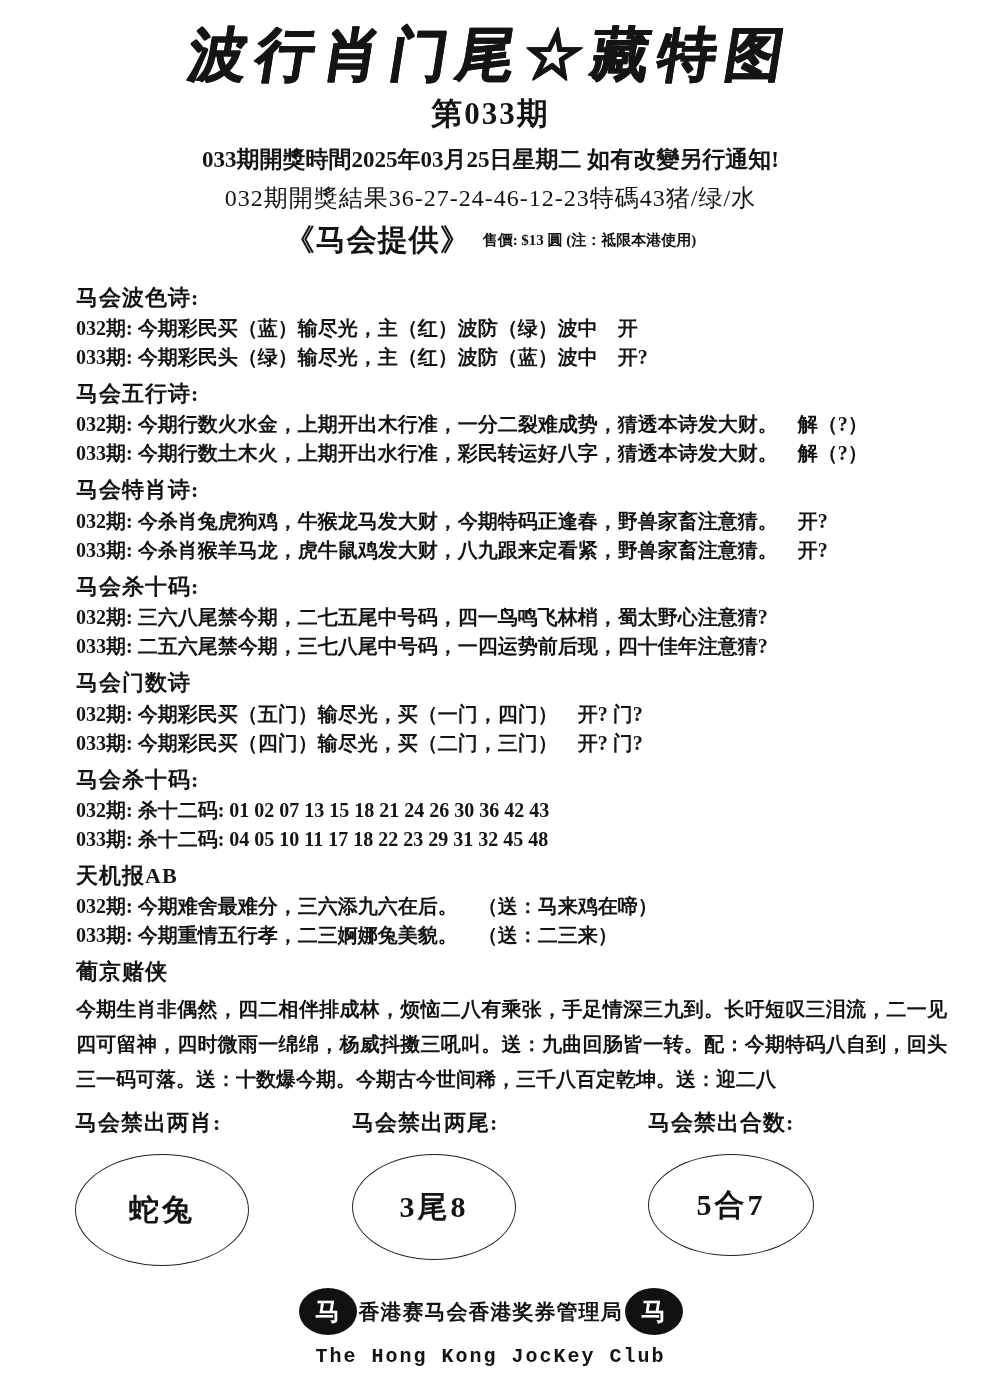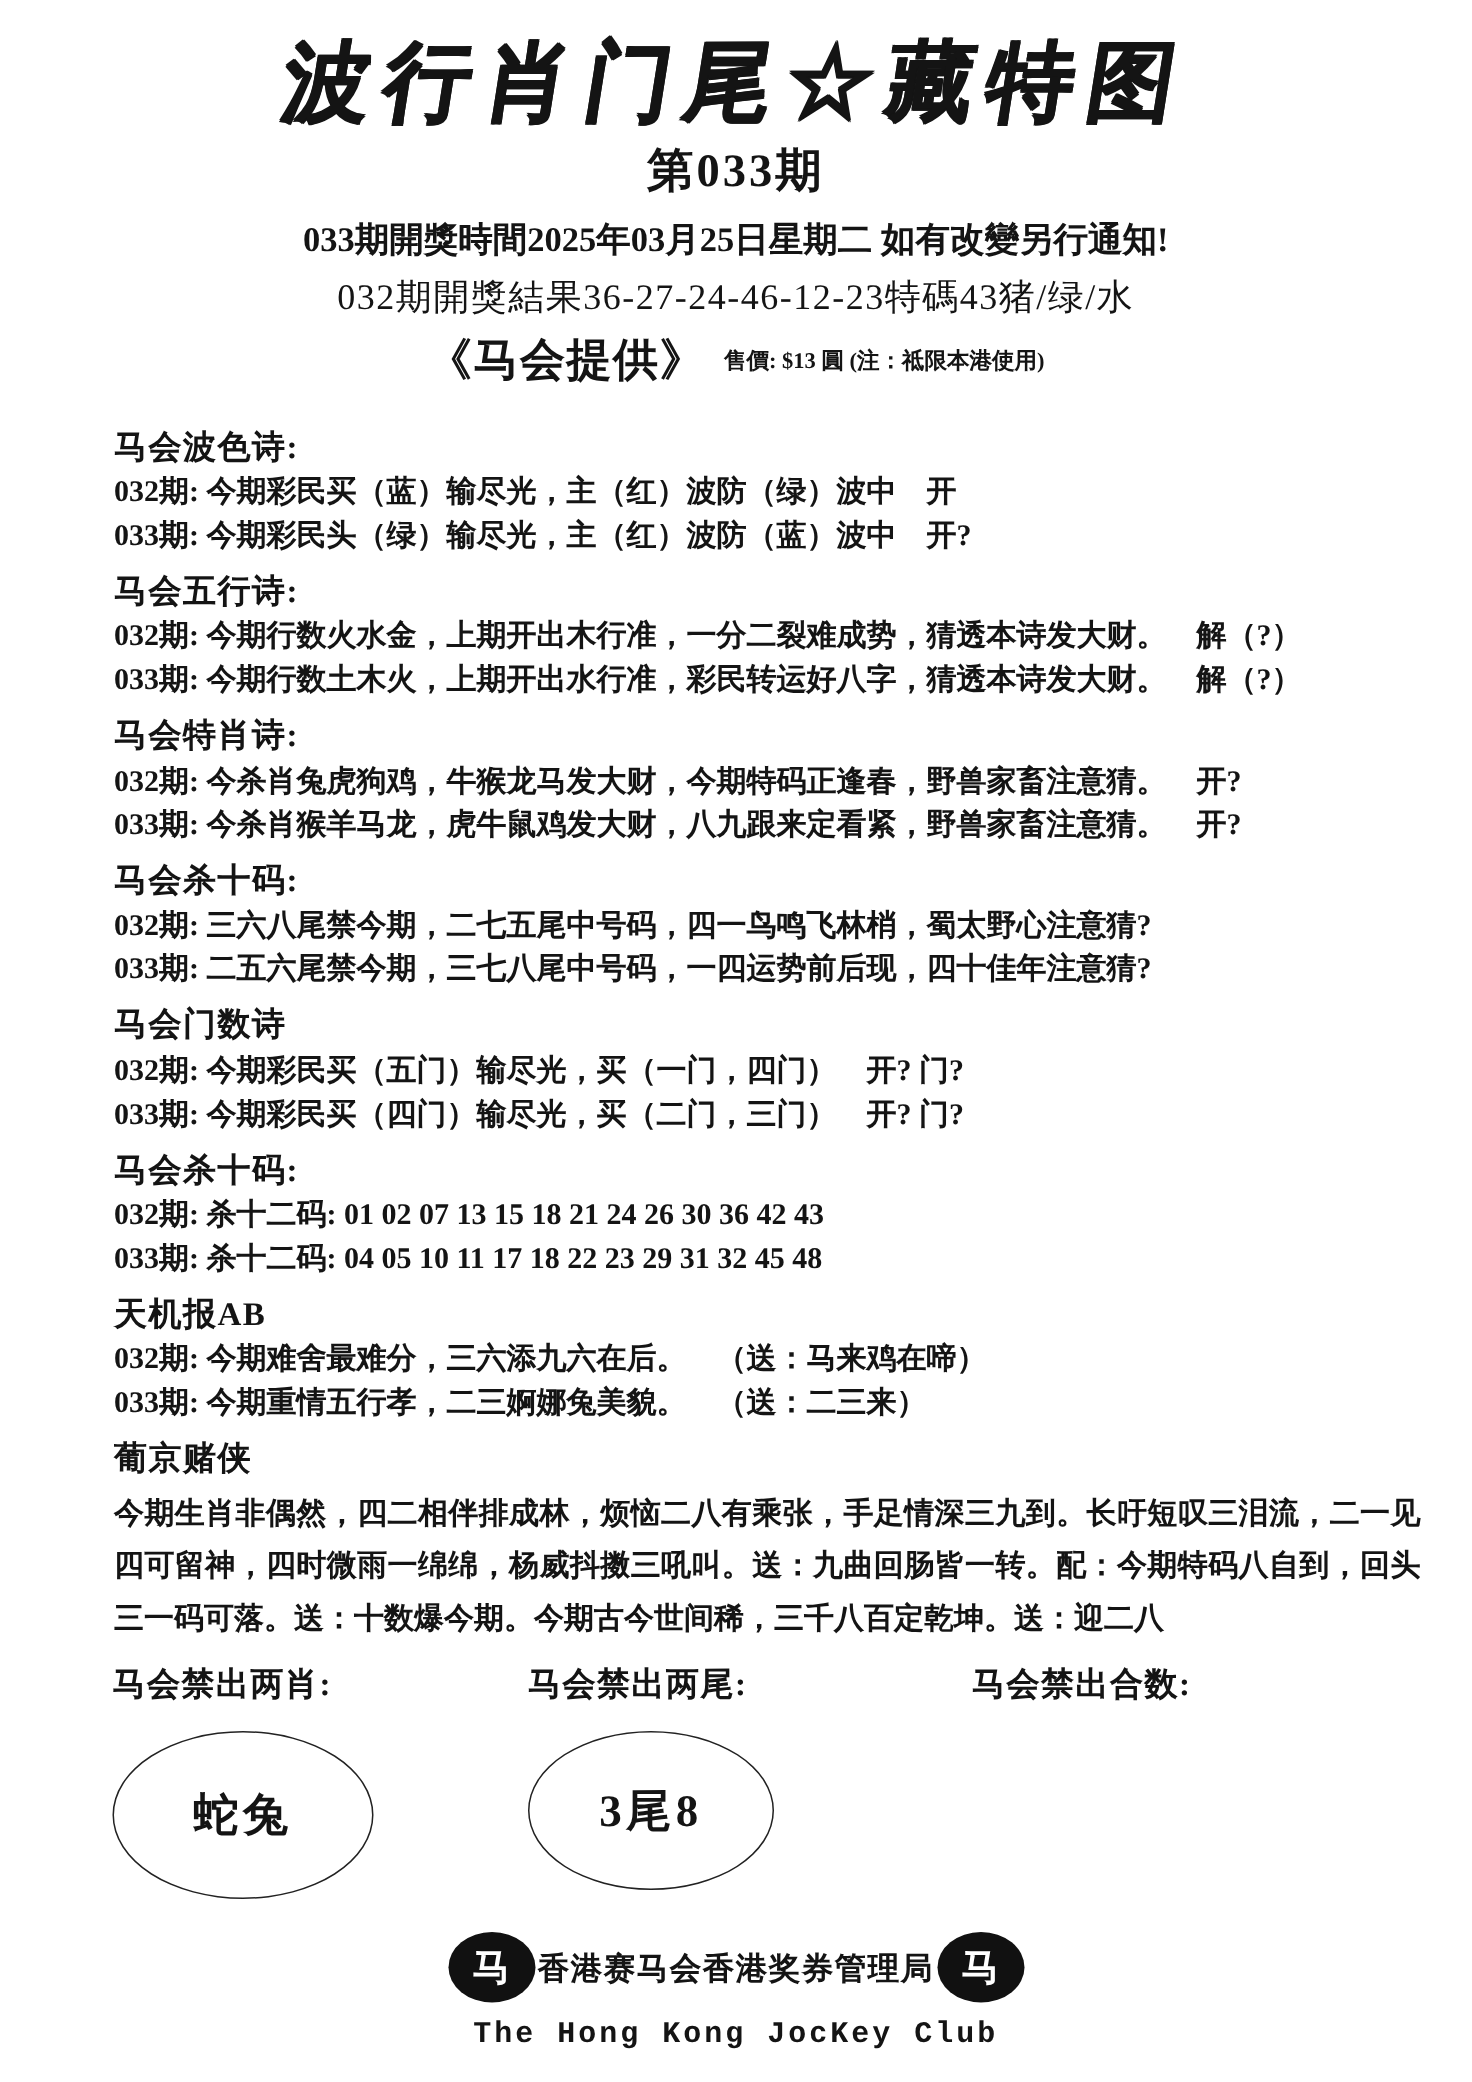--- a/index.html
+++ b/index.html
@@ -228,20 +228,23 @@
       </div>
     </div>
     <div class="ban ban-2">
       <div class="ban-label">马会禁出两尾:</div>
       <div class="ban-oval">
         <span>3尾8</span>
       </div>
     </div>
     <div class="ban ban-3">
       <div class="ban-label">马会禁出合数:</div>
+      <div class="ban-oval">
+        <span>5合7</span>
+      </div>
     </div>
   </div>
 
   <div class="footer">
     <div class="logo-row">
       <span class="hkjc-logo">马</span>
       <span class="org-cn">香港赛马会香港奖券管理局</span>
       <span class="hkjc-logo">马</span>
     </div>
     <div class="org-en">The Hong Kong JocKey Club</div>

